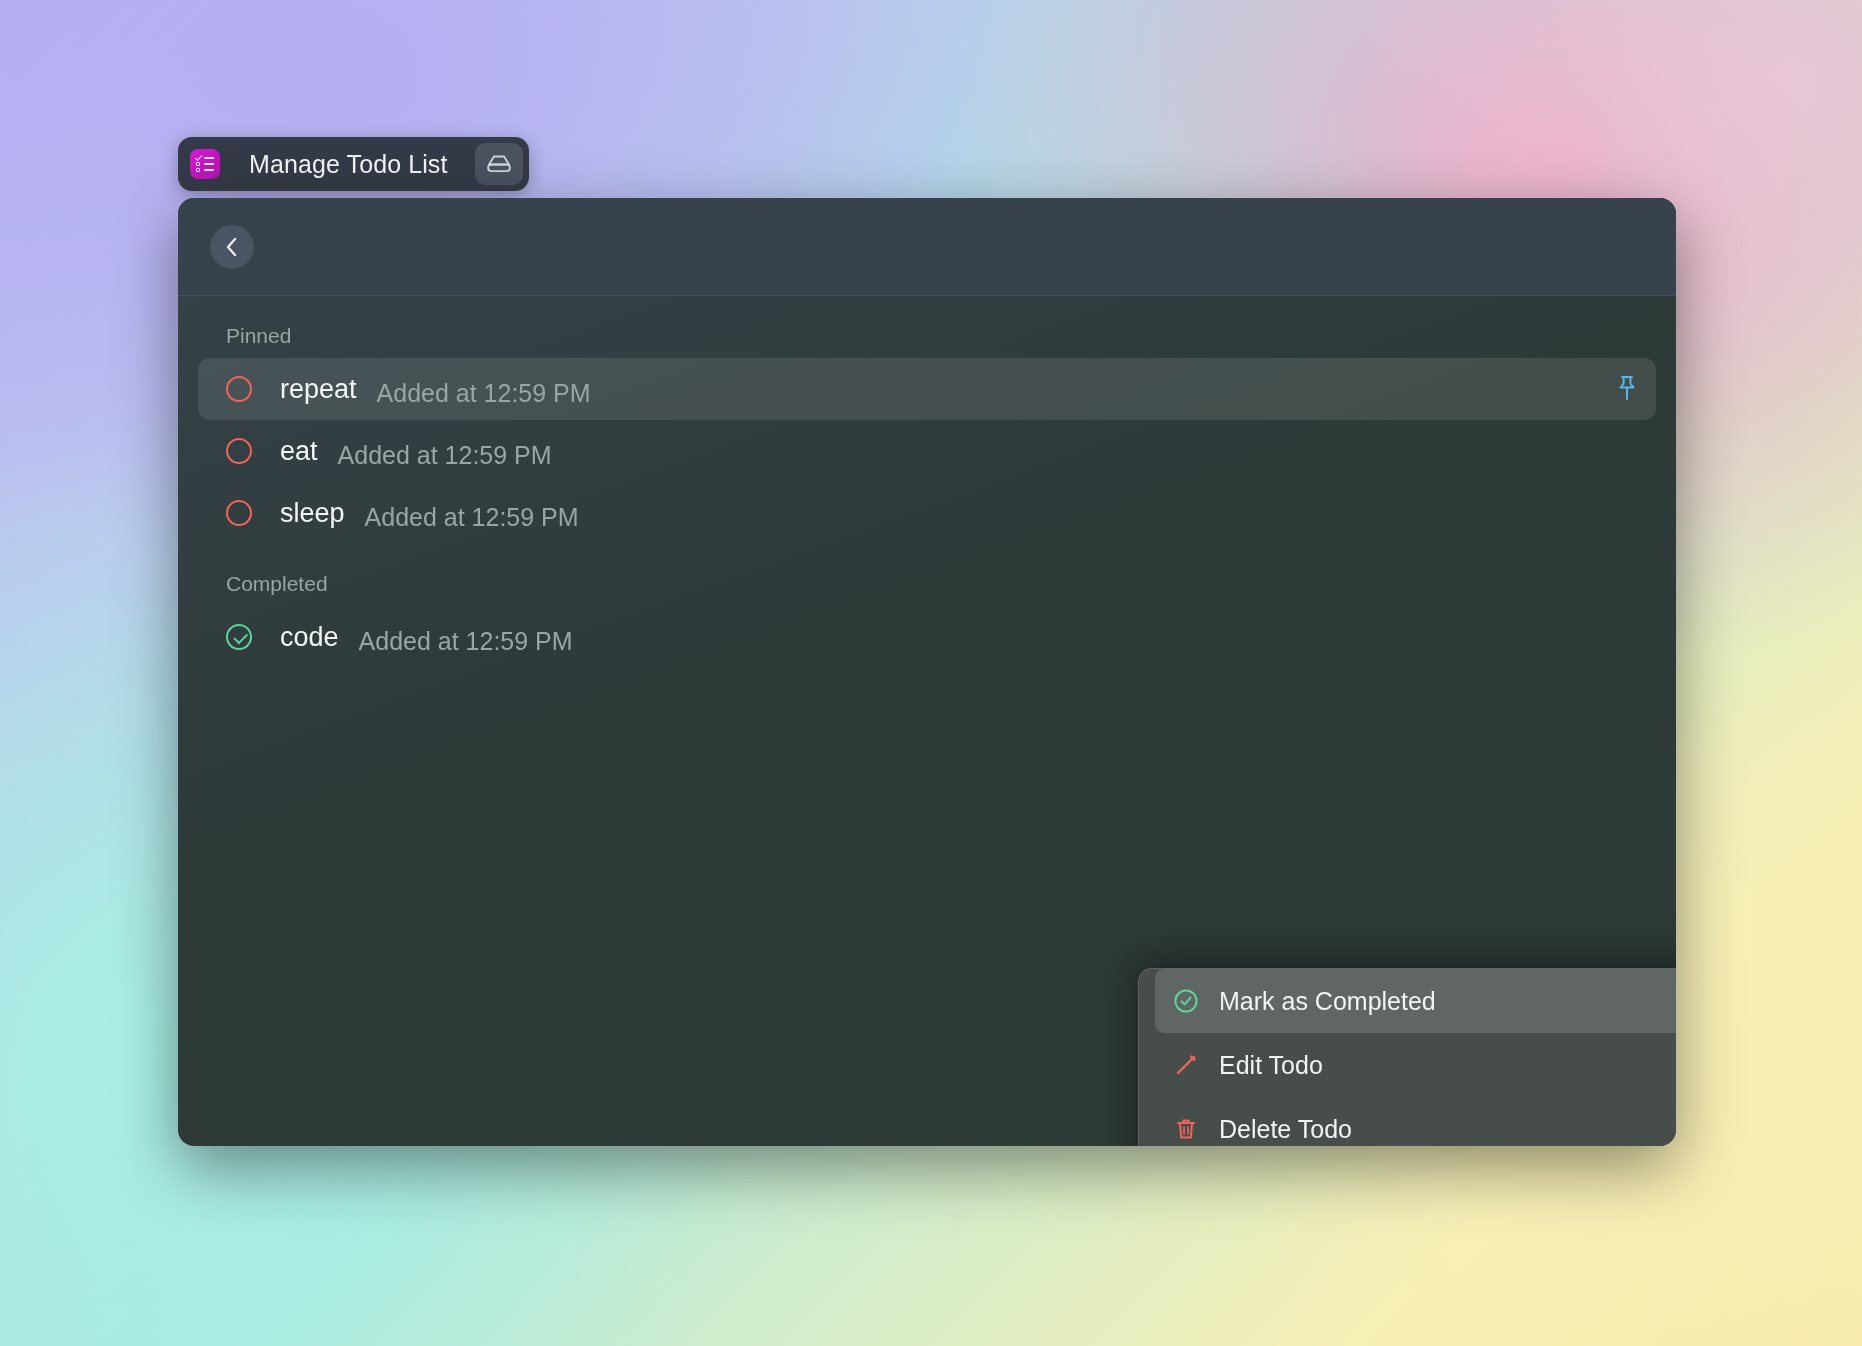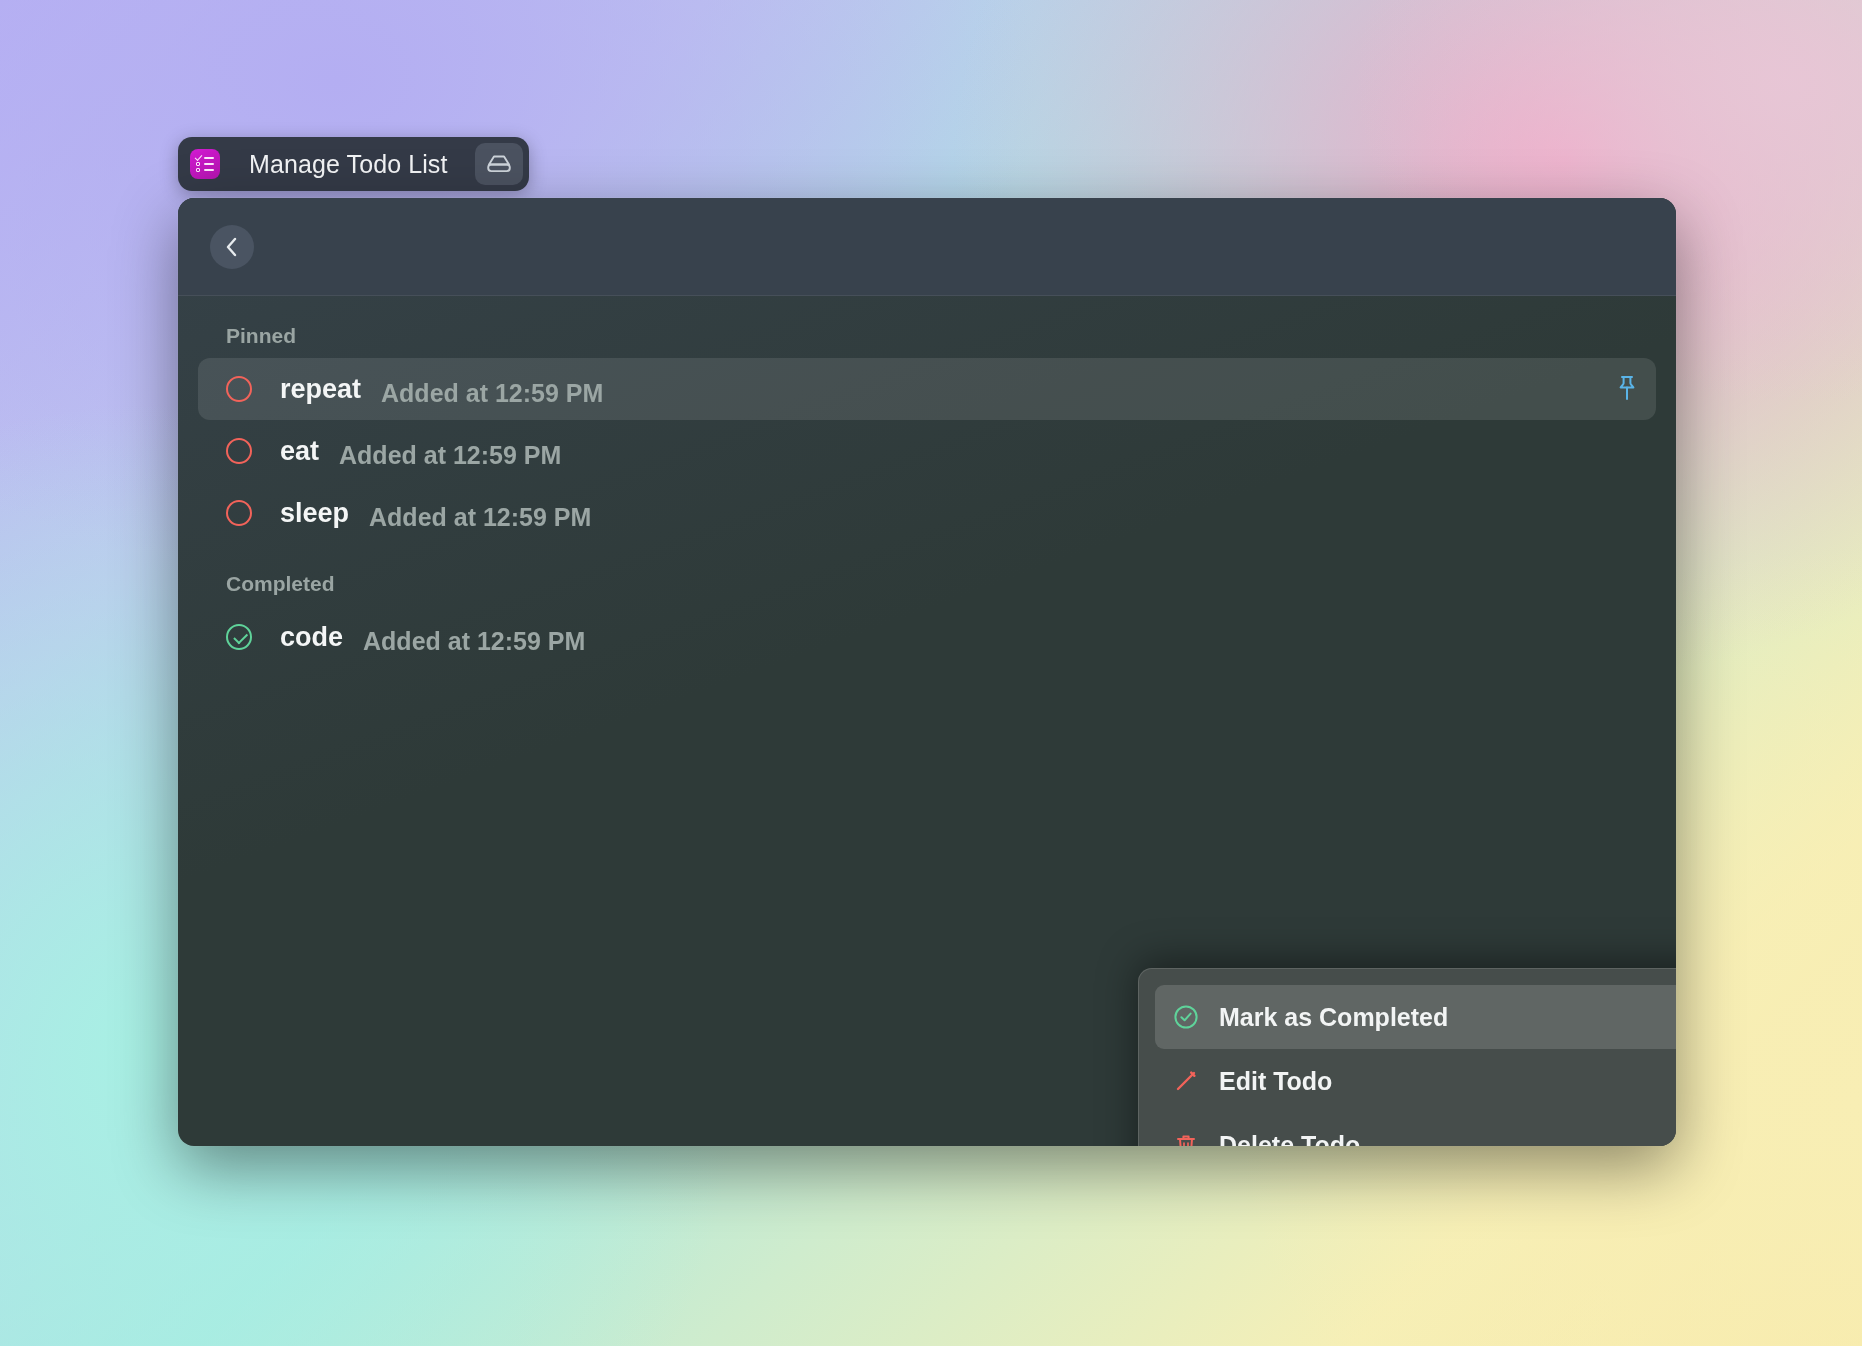--- a/index.html
+++ b/index.html
@@ -110,21 +110,21 @@
   }
   #addinput {
     margin-left: 22px;
     color: #919ba3;
     font-size: 28px;
     letter-spacing: .1px;
     white-space: nowrap;
   }
 
   
-  #body { position: relative; height: 850px; padding: 0 20px; font-weight: bold; }
+  #body { position: relative; height: 850px; padding: 0 20px; }
 
   .section-label {
     color: #9aa5a3;
     font-size: 21px;
     padding: 28px 0 10px 28px;
   }
   .todo-row {
     display: flex;
     align-items: center;
     height: 62px;
@@ -161,21 +161,21 @@
     width: 700px;
     height: 460px;
     border-radius: 14px;
     background: rgba(72,79,77,0.94);
     border: 1px solid rgba(255,255,255,0.13);
     box-shadow: 0 -6px 40px rgba(0,0,0,0.45);
     overflow: hidden;
     display: flex;
     flex-direction: column;
   }
-  #menulist { padding: 16px 16px 0 16px; }
+  #menulist { padding: 0 16px 0 16px; }
   .menu-item {
     display: flex;
     align-items: center;
     height: 64px;
     padding: 0 8px 0 16px;
     border-radius: 9px;
   }
   .menu-item.active { background: rgba(255,255,255,0.14); }
   .menu-ico { width: 30px; display:flex; align-items:center; justify-content:center; flex:0 0 auto; }
   .menu-label { color:#f2f4f4; font-size:25px; margin-left:18px; white-space:nowrap; }

